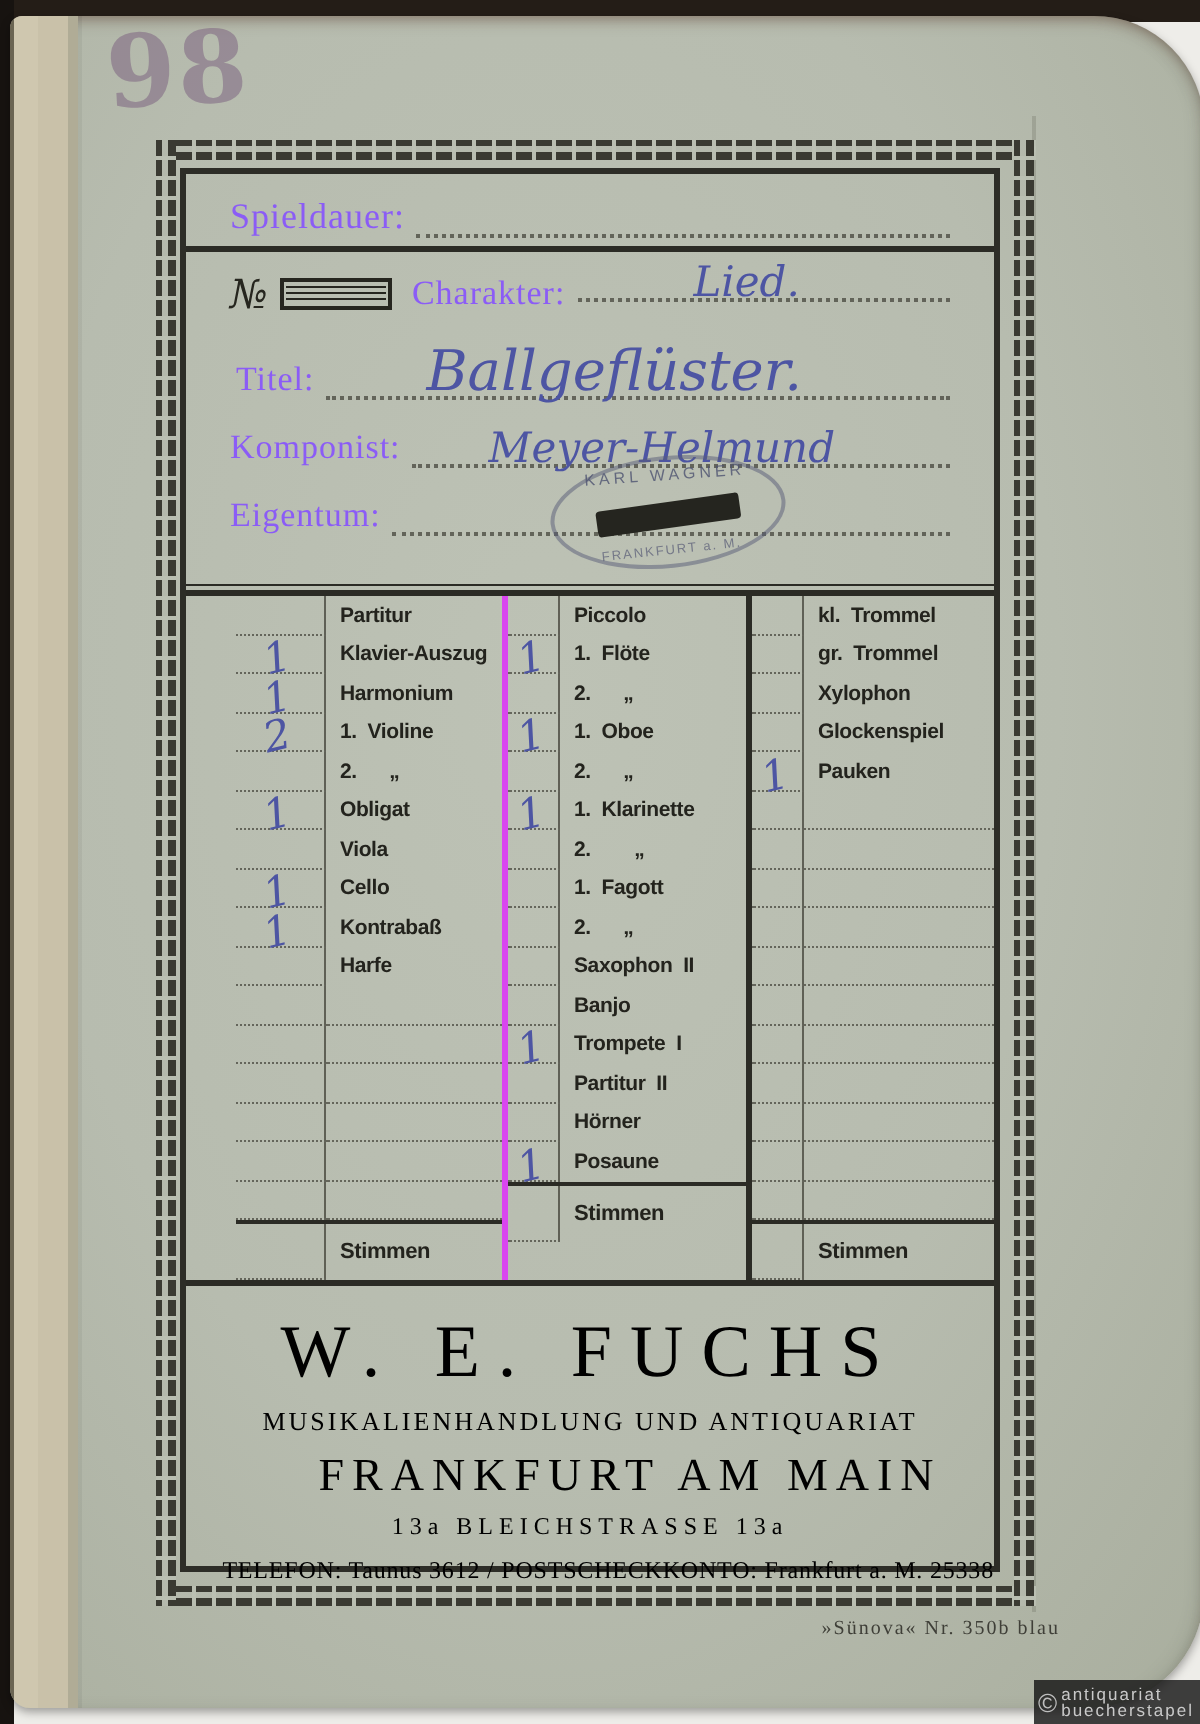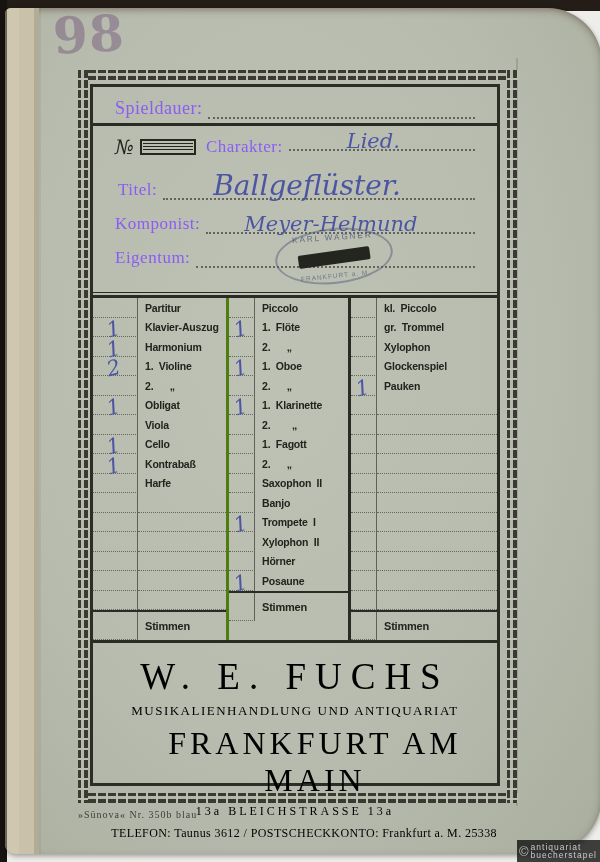--- a/index.html
+++ b/index.html
@@ -76,44 +76,44 @@
     transform:rotate(-6deg);display:flex;flex-direction:column;align-items:center;justify-content:space-between;
     padding:3px 0;box-sizing:border-box;pointer-events:none;
   }
   .stamp-top{font-size:8px;letter-spacing:2px;color:rgba(78,82,112,.8);font-family:"Liberation Sans",sans-serif;transform:rotate(2deg);}
   .stamp-bar{width:72px;height:13px;background:#25251f;border-radius:2px;transform:rotate(-2deg);}
   .stamp-bottom{font-size:6.5px;letter-spacing:1px;color:rgba(78,82,112,.65);font-family:"Liberation Sans",sans-serif;}
 
   
   .itable{display:flex;border-bottom:3px solid #2b2b25;}
   .group{box-sizing:border-box;}
-  .g1{width:136px;border-right:3px solid #4d7c0f;}
+  .g1{width:136px;border-right:3px solid #d946ef;margin-left:25px;}
   .g2{width:122px;border-right:3px solid #2b2b25;}
   .g3{flex:1;}
   .trow{display:flex;height:19.5px;align-items:center;}
   .qcell{position:relative;align-self:stretch;border-right:1px solid rgba(80,80,70,.85);
     border-bottom:1px dotted rgba(80,80,70,.8);box-sizing:border-box;}
   .g1 .qcell{width:45px;} .g2 .qcell,.g3 .qcell{width:26px;}
   .lcell{flex:1;font-family:"Liberation Sans",sans-serif;font-weight:700;font-size:10.5px;
     padding-left:7px;white-space:pre;letter-spacing:-.2px;color:#23231d;}
   .trow.empty .lcell{border-bottom:1px dotted rgba(80,80,70,.8);align-self:stretch;}
   .digit{position:absolute;bottom:-4px;left:50%;transform:translateX(-60%) rotate(-14deg);
     font-size:21px;line-height:1;z-index:4;}
   .frow{display:flex;height:28px;border-top:2px solid #2b2b25;align-items:center;}
   .frow .lcell{font-size:11px;}
 
   
   .pub{text-align:center;margin-top:12px;color:#000000;}
   .pub-name{font-size:37px;letter-spacing:9px;line-height:44px;}
   .pub-l2{font-size:13px;letter-spacing:1.5px;margin-top:4px;}
-  .pub-city{font-size:32px;letter-spacing:4px;margin-top:6px;padding-left:40px;}
+  .pub-city{font-size:23px;letter-spacing:4px;margin-top:6px;padding-left:40px;}
   .pub-street{font-size:12px;letter-spacing:3px;margin-top:5px;}
   .pub-contact{font-size:12px;letter-spacing:.4px;margin-top:7px;text-align:right;}
 
-  .caption{position:absolute;left:78px;top:809px;width:440px;text-align:left;
+  .caption{position:absolute;left:90px;top:809px;width:440px;text-align:right;
     font-size:10px;letter-spacing:1px;color:#3f3f38;}
 
   .watermark{
     position:absolute;right:0;bottom:0;height:20px;padding:1px 3px 1px 2px;z-index:20;
     background:rgba(22,22,22,.82);display:flex;align-items:center;gap:2px;color:#c9c9c9;
     font-family:"Liberation Sans",sans-serif;
   }
   .wm-c{font-size:13px;line-height:1;color:#bdbdbd;}
   .wm-lines{display:flex;flex-direction:column;line-height:8.5px;font-size:8.5px;letter-spacing:1px;}
 </style>
@@ -316,21 +316,21 @@
             <div class="lcell">Banjo</div>
           </div>
           <div class="trow">
             <div class="qcell">
               <span class="hand digit">1</span>
             </div>
             <div class="lcell">Trompete  I</div>
           </div>
           <div class="trow">
             <div class="qcell"></div>
-            <div class="lcell">Xylophon  II</div>
+            <div class="lcell">Partitur  II</div>
           </div>
           <div class="trow">
             <div class="qcell"></div>
             <div class="lcell">Hörner</div>
           </div>
           <div class="trow">
             <div class="qcell">
               <span class="hand digit">1</span>
             </div>
             <div class="lcell">Posaune</div>
@@ -338,21 +338,21 @@
         </div>
       <div class="frow">
         <div class="qcell"></div>
         <div class="lcell">Stimmen</div>
       </div>
     </div>
     <div class="group g3">
       <div class="rows">
           <div class="trow">
             <div class="qcell"></div>
-            <div class="lcell">kl.  Piccolo</div>
+            <div class="lcell">kl.  Trommel</div>
           </div>
           <div class="trow">
             <div class="qcell"></div>
             <div class="lcell">gr.  Trommel</div>
           </div>
           <div class="trow">
             <div class="qcell"></div>
             <div class="lcell">Xylophon</div>
           </div>
           <div class="trow">

